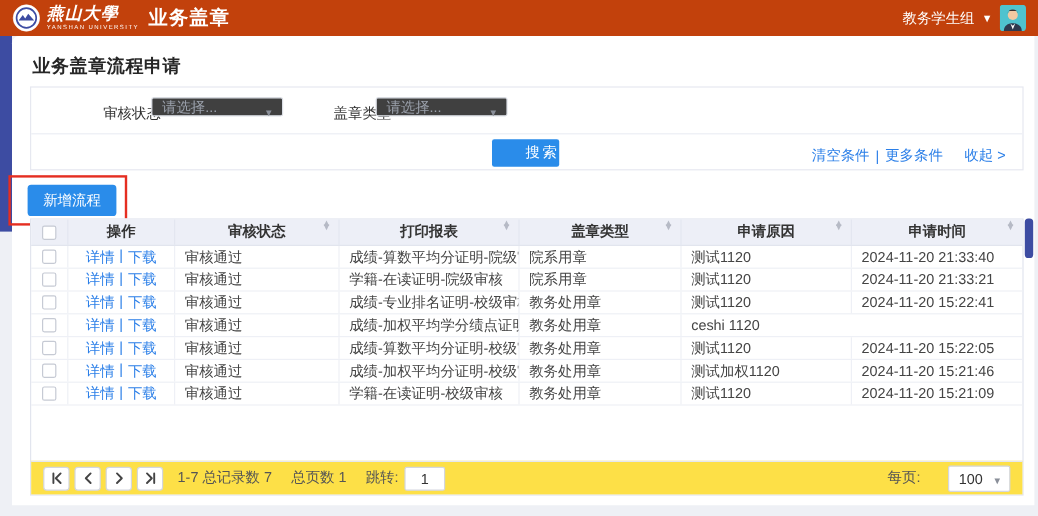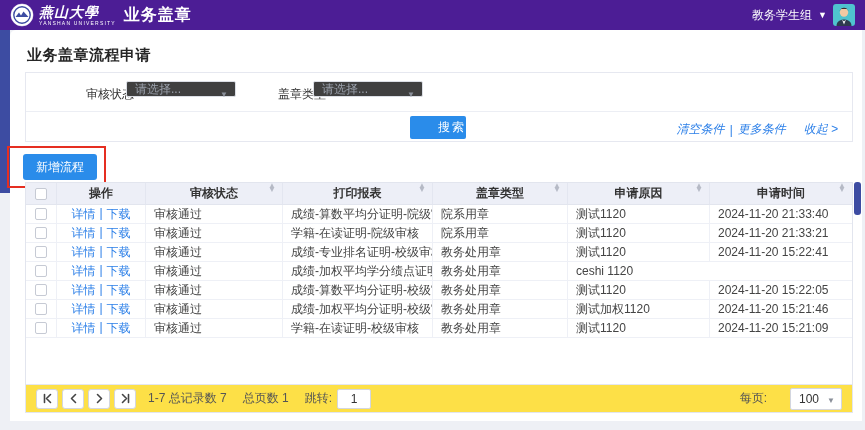--- a/index.html
+++ b/index.html
@@ -1,21 +1,21 @@
 <!DOCTYPE html>
 <html><head>
 <meta charset="utf-8">
 <style>
   * { margin:0; padding:0; box-sizing:border-box; }
   html,body { width:865px; height:430px; }
   body { font-family:"Liberation Sans", sans-serif; }
   #screen { position:relative; width:865px; height:430px; background:#eef0f5; overflow:hidden; }
 
   
-  .topbar { position:absolute; left:0; top:0; width:865px; height:30px; background:#4c1d95; display:flex; align-items:center; }
+  .topbar { position:absolute; left:0; top:0; width:865px; height:30px; background:#c2410c; display:flex; align-items:center; }
   .logo-wrap { display:flex; align-items:center; margin-left:10px; }
   .logo-circle { width:24px; height:24px; }
   .uni-block { margin-left:5px; color:#fff; line-height:1; }
   .uni-cn { font-family:"DejaVu Serif", serif; font-style:italic; font-weight:bold; font-size:14px; letter-spacing:1px; }
   .uni-en { font-size:5px; letter-spacing:1.2px; margin-top:2px; }
   .app-title { color:#fff; font-size:16px; font-weight:bold; margin-left:8px; letter-spacing:1px; }
   .user-area { position:absolute; right:10px; top:0; height:30px; display:flex; align-items:center; gap:6px; }
   .user-name { color:#fff; font-size:12px; }
   .user-caret { color:#fff; font-size:9px; }
   .avatar { width:22px; height:22px; border-radius:3px; overflow:hidden; }
@@ -31,21 +31,21 @@
   .filter-row { position:absolute; left:0; top:0; width:100%; height:38px; }
   .f-label { position:absolute; top:13px; font-size:12px; color:#333; }
   .f-label.status { left:60px; }
   .f-label.type { left:252px; }
   .f-select { position:absolute; top:8px; width:110px; height:16px; border:1px solid #dcdfe6; border-radius:2px; background:#404040; font-size:12px; color:#9aa0ab; display:flex; align-items:center; padding:0 18px 0 8px; cursor:pointer; }
   .f-select.status { left:100px; }
   .f-select.type { left:287px; }
   .f-select .caret { position:absolute; right:7px; top:8px; font-size:8px; color:#8a8f99; }
   .filter-foot { position:absolute; left:0; top:38px; width:100%; height:31px; border-top:1px solid #eceef4; }
   .search-btn { position:absolute; left:384px; top:4px; width:56px; height:23px; background:#2a8cea; color:#fff; font-size:12px; border:none; border-radius:2px; display:flex; align-items:center; justify-content:center; cursor:pointer; letter-spacing:2px;padding-left:28px; }
-  .cond-links { position:absolute; right:14px; top:9px; font-size:12px; color:#2b7fe8; display:flex; gap:5px; align-items:center;font-style:italic; }
+  .cond-links { position:absolute; right:14px; top:9px; font-size:12px; color:#2b7fe8; display:flex; gap:5px; align-items:center; }
   .cond-links .lnk { cursor:pointer; }
   .cond-links .gap { width:8px; }
 
   
   .add-annotation { position:absolute; left:7px; top:146px; width:99px; height:42px; border:2px solid #e52e21; }
   .add-btn { position:absolute; left:23px; top:154px; width:74px; height:26px; background:#2a8cea; color:#fff; font-size:12px; border:none; border-radius:3px; display:flex; align-items:center; justify-content:center; cursor:pointer; }
 
   
   .table-card { position:absolute; left:25px; top:182px; width:828px; height:231px; border:1px solid #e2e5ee; background:#fff; display:flex; flex-direction:column; }
   .tgrid-row { display:grid; grid-template-columns:31px 89px 137px 150px 135px 142px 1fr; align-items:stretch; }

